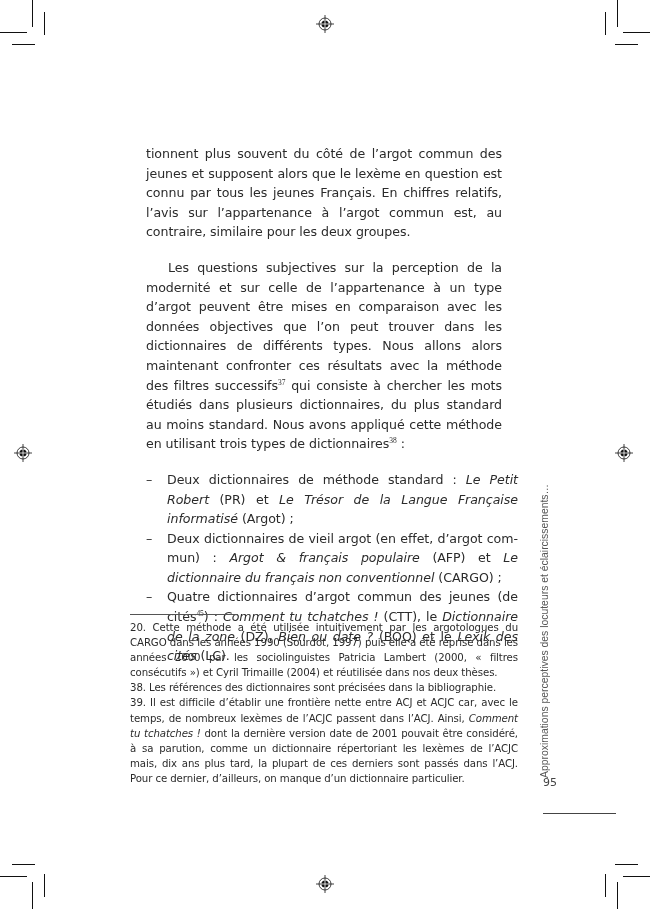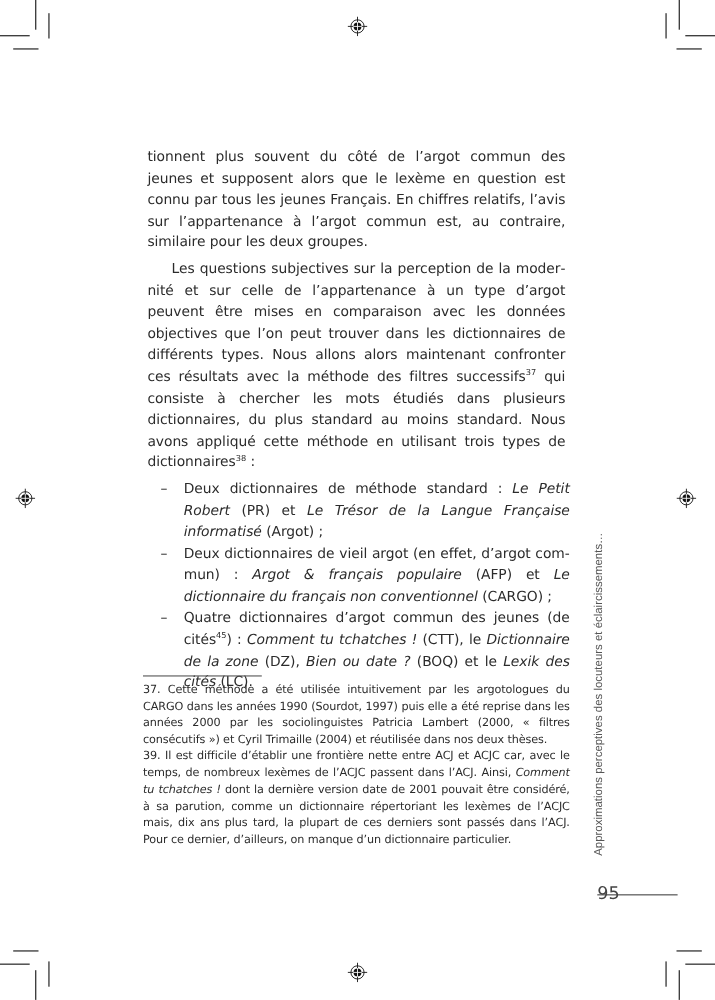--- a/index.html
+++ b/index.html
@@ -5,39 +5,39 @@
   html, body { margin: 0; padding: 0; background: #ffffff; }
   body { width: 650px; height: 909px; position: relative; overflow: hidden;
          font-family: "DejaVu Sans", "Liberation Sans", sans-serif; color: #2b2b2b; }
 
   .crop { position: absolute; background: #111; }
   .reg { position: absolute; width: 18px; height: 18px; }
 
   .body-text { position: absolute; left: 130px; top: 128px; width: 388px;
                font-size: 12.6px; line-height: 19.6px; text-align: justify;
                letter-spacing: -0.05px; }
-  .body-text p { margin: 4px; }
+  .body-text p { margin: 16px; }
   .body-text p.indent { text-indent: 22px; }
-  .body-text sup { font-size: 7.5px; line-height: 0; vertical-align: 5px; }
+  .body-text sup { font-size: 7.5px; line-height: 0; vertical-align: 5px; font-family: Liberation Serif, serif; }
   .body-text ul { list-style: none; margin: 0; padding: 0 0 0 37px; }
   .body-text li { position: relative; }
   .body-text li .dash { position: absolute; left: -21px; top: 0; }
   i { font-style: italic; }
 
   .fn-rule { position: absolute; left: 130px; top: 614px; width: 108px; height: 1px; background: #555; }
   .footnotes { position: absolute; left: 130px; top: 620px; width: 388px;
                font-size: 10.2px; line-height: 15.1px; text-align: justify; letter-spacing: -0.1px; }
   .footnotes p { margin: 0; }
 
   .running-head { position: absolute; left: 538px; top: 778px; width: 340px;
                   transform-origin: 0 0; transform: rotate(-90deg);
                   font-size: 10.4px; line-height: 14px; color: #555; white-space: nowrap;
                   font-family: "Liberation Sans", sans-serif; }
 
-  .page-num { position: absolute; left: 543px; top: 802px; font-size: 16px; color: #444; }
+  .page-num { position: absolute; left: 543px; top: 776px; font-size: 11px; color: #444; }
   .page-rule { position: absolute; left: 543px; top: 813px; width: 73px; height: 1px; background: #444; }
 </style>
 </head>
 <body>
 
 <div class="crop" style="left:32px;top:0;width:1px;height:27px;"></div>
 <div class="crop" style="left:44px;top:12px;width:1px;height:23px;"></div>
 <div class="crop" style="left:0;top:32px;width:27px;height:1px;"></div>
 <div class="crop" style="left:12px;top:44px;width:23px;height:1px;"></div>
 
@@ -100,20 +100,21 @@
       <span class="dash">–</span><span>Deux dictionnaires de vieil argot (en effet, d’argot com­mun) : </span><i>Argot &amp; français populaire</i><span> (AFP) et </span><i>Le dictionnaire du français non conventionnel</i><span> (CARGO) ;</span>
     </li>
     <li>
       <span class="dash">–</span><span>Quatre dictionnaires d’argot commun des jeunes (de cités</span><sup>45</sup><span>) : </span><i>Comment tu tchatches !</i><span> (CTT), le </span><i>Dictionnaire de la zone</i><span> (DZ), </span><i>Bien ou date ?</i><span> (BOQ) et le </span><i>Lexik des cités</i><span> (LC).</span>
     </li>
   </ul>
 </div>
 
 <div class="fn-rule"></div>
 <div class="footnotes">
-  <p><span>37.</span><span> Cette méthode a été utilisée intuitivement par les argotologues du CARGO dans les années 1990 (Sourdot, 1997) puis elle a été reprise dans les années 2000 par les sociolinguistes Patricia Lambert (2000, « filtres consécutifs ») et Cyril Trimaille (2004) et réutilisée dans nos deux thèses.</span></p>
+  <p><span>20.</span><span> Cette méthode a été utilisée intuitivement par les argotologues du CARGO dans les années 1990 (Sourdot, 1997) puis elle a été reprise dans les années 2000 par les sociolinguistes Patricia Lambert (2000, « filtres consécutifs ») et Cyril Trimaille (2004) et réutilisée dans nos deux thèses.</span></p>
+  <p><span>38.</span><span> Les références des dictionnaires sont précisées dans la bibliographie.</span></p>
   <p><span>39.</span><span> Il est difficile d’établir une frontière nette entre ACJ et ACJC car, avec le temps, de nombreux lexèmes de l’ACJC passent dans l’ACJ. Ainsi, </span><i>Comment tu tchatches !</i><span> dont la dernière version date de 2001 pouvait être consi­déré, à sa parution, comme un dictionnaire répertoriant les lexèmes de l’ACJC mais, dix ans plus tard, la plupart de ces derniers sont passés dans l’ACJ. Pour ce dernier, d’ailleurs, on manque d’un dictionnaire particulier.</span></p>
 </div>
 
 <div class="running-head">Approximations perceptives des locuteurs et éclaircissements…</div>
 
 <div class="page-num">95</div>
 <div class="page-rule"></div>
 
 </body></html>

